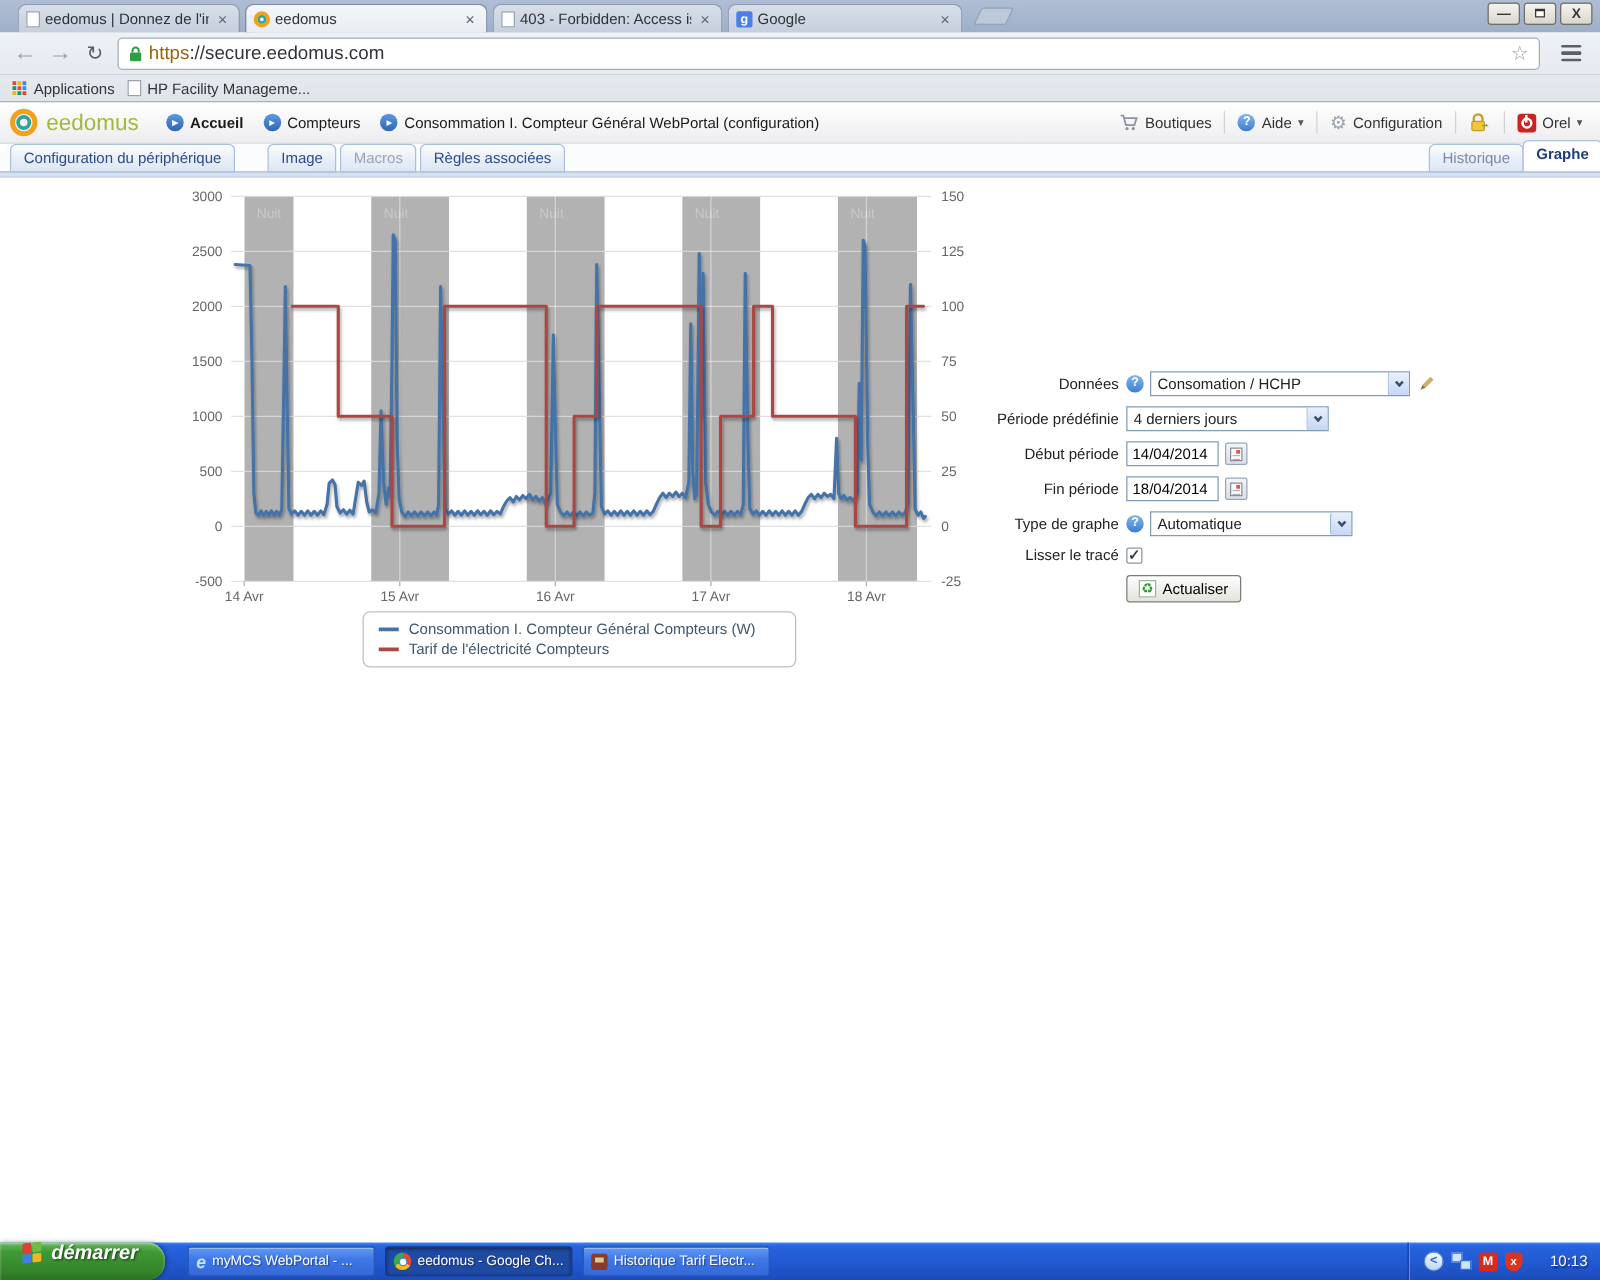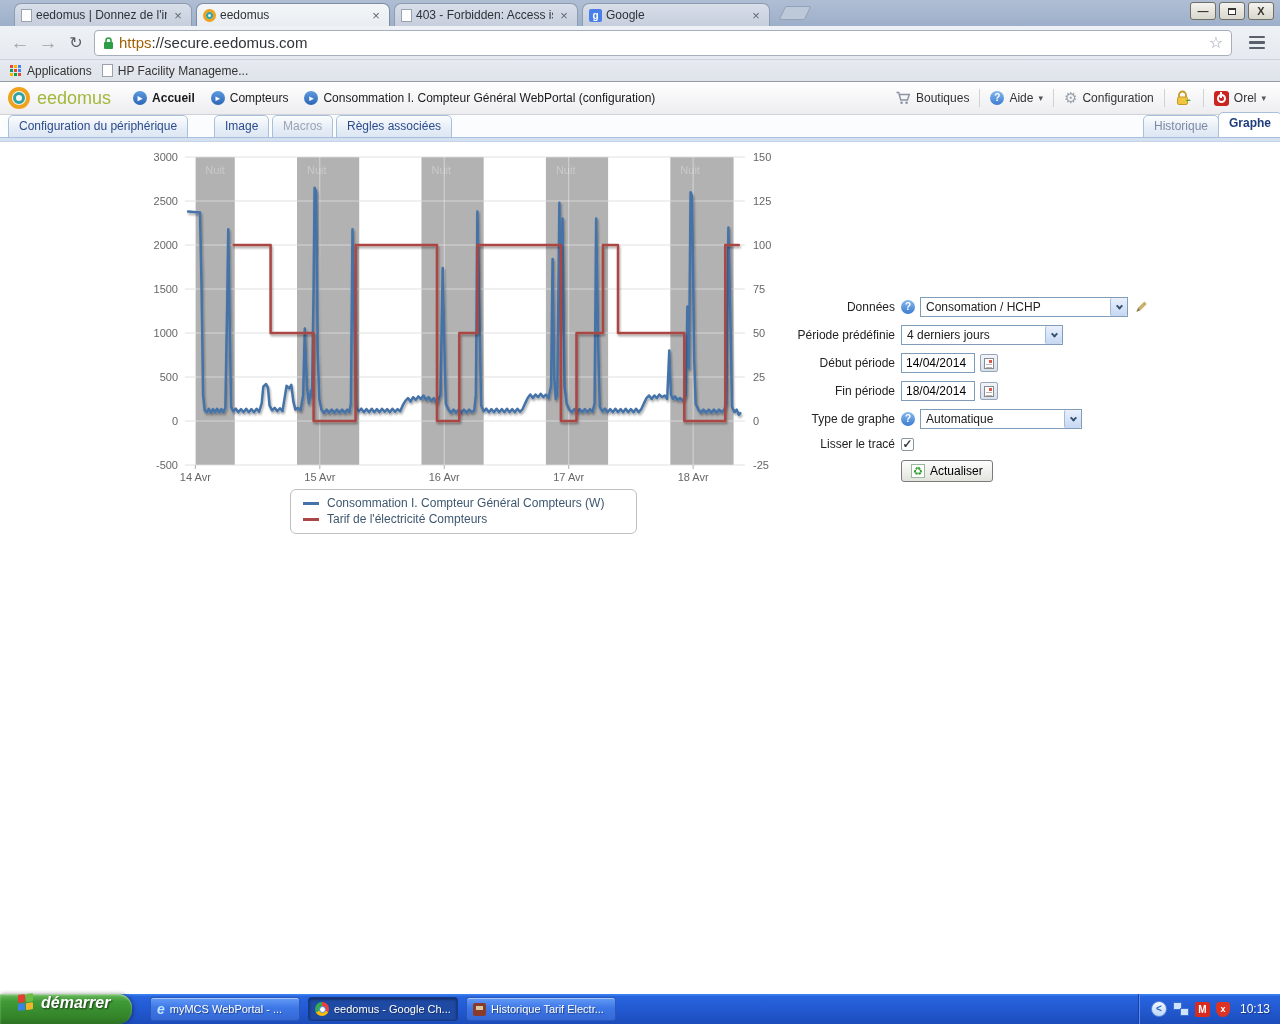--- a/index.html
+++ b/index.html
@@ -148,21 +148,21 @@
     padding:0 10px 0 12px; border-left:1px solid #1a3f9e; box-shadow:inset 1px 0 0 #5d8df2; }
   .tray-chevron { width:16px; height:16px; border-radius:50%; background:linear-gradient(#f4f9ff,#bcd6f8);
     border:1px solid #5b87d6; color:#2b64c4; font-size:10px; font-weight:bold; text-align:center; line-height:14px; }
   .net-ico { width:16px; height:14px; position:relative; }
   .net-ico i { position:absolute; width:9px; height:8px; background:#cfe3ff; border:1px solid #3b6fd0; }
   .net-ico i:first-child { left:0; top:0; } .net-ico i:last-child { right:0; bottom:0; }
   .mcafee-ico { width:15px; height:15px; background:#d92a1e; border-radius:2px; color:#fff; font-size:10px;
     font-weight:bold; text-align:center; line-height:15px; }
   .shield-ico { width:14px; height:15px; background:#dd3322; border-radius:3px 3px 50% 50%; color:#fff;
     font-size:9px; font-weight:bold; text-align:center; line-height:14px; }
-  .clock { color:#fff; font-size:12px; text-shadow:1px 1px 1px rgba(0,0,0,.4); margin-left:4px; }
+  .clock { color:#fff; font-size:12px; text-shadow:1px 1px 1px rgba(0,0,0,.4); margin-left:16px; }
 </style>
 </head>
 <body>
 
 <div class="tabstrip">
   <div class="btab" style="left:14px;width:178px;">
     <span class="favicon-page"></span>
     <span class="t-title">eedomus | Donnez de l'intelli</span>
     <span class="t-close">×</span>
   </div>

